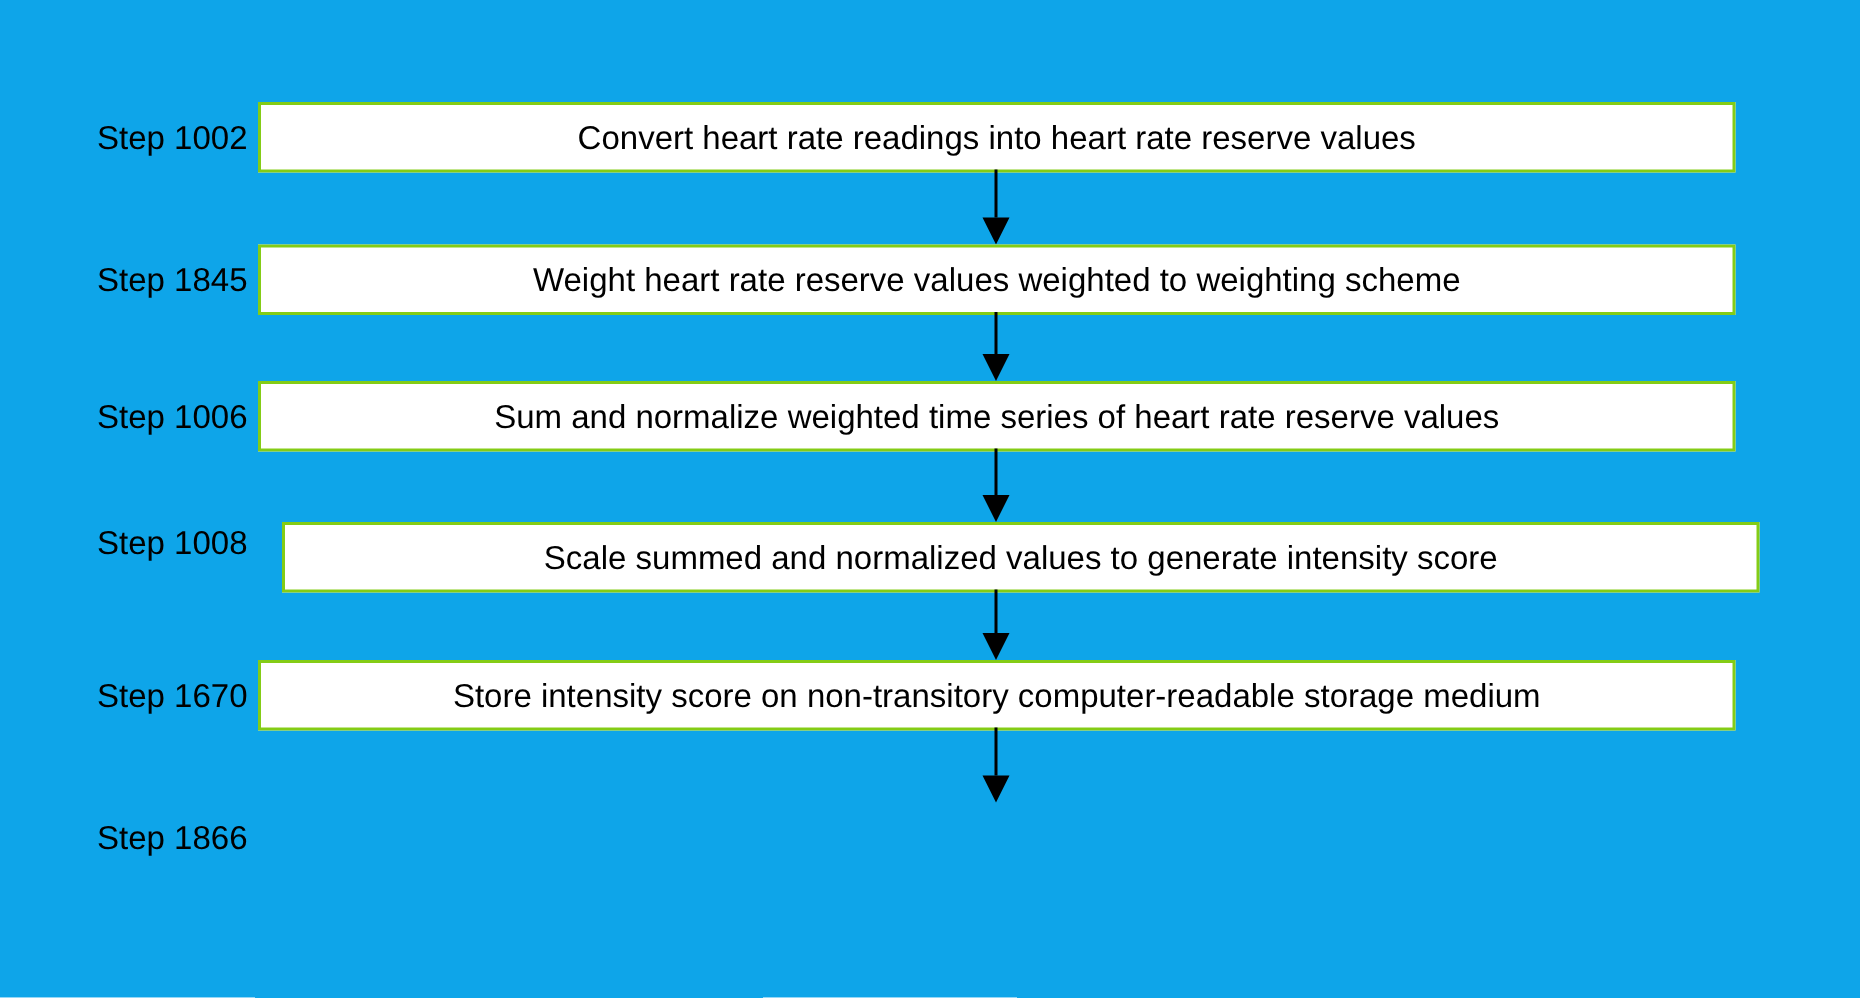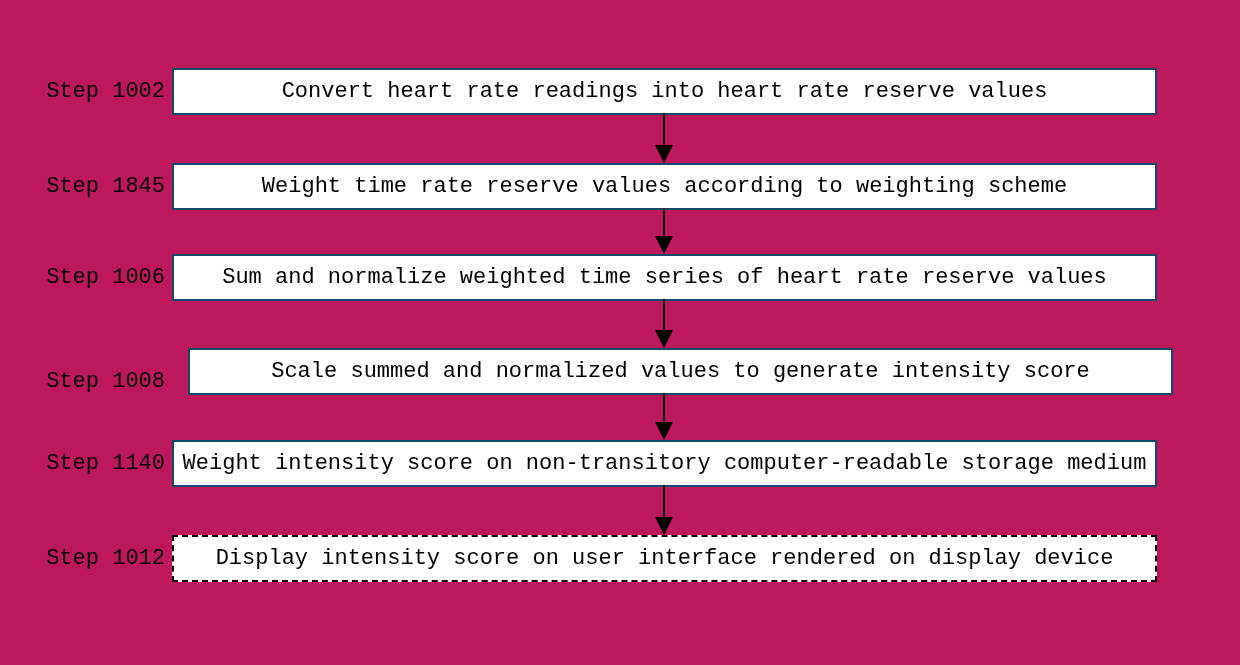--- a/index.html
+++ b/index.html
@@ -4,41 +4,41 @@
 <style>
   html, body {
     margin: 0;
     padding: 0;
     background: #ffffff;
   }
   .canvas {
     position: relative;
     width: 1240px;
     height: 665px;
-    background: #be185d;
-    font-family: Liberation Mono, monospace;
+    background: #0ea5e9;
+    font-family: Liberation Sans, sans-serif;
     color: #000000;
     overflow: hidden;
   }
   .step-label {
     position: absolute;
     left: 30px;
     width: 135px;
     height: 47px;
     line-height: 47px;
     text-align: right;
     font-size: 22px;
     white-space: nowrap;
   }
   .step-box {
     position: absolute;
     left: 172px;
     width: 981px;
     height: 43px;
-    border: 2px solid #0c4a6e;
+    border: 2px solid #84cc16;
     background: #ffffff;
     display: flex;
     align-items: center;
     justify-content: center;
     text-align: center;
     font-size: 22px;
     white-space: nowrap;
   }
   .step-box.dashed {
     border: 2px dashed #000000;
@@ -73,52 +73,49 @@
   <div class="step-box" style="top:68px;">
     <span>Convert heart rate readings into heart rate reserve values</span>
   </div>
   <div class="arrow" style="top:113px;height:50px;">
     <div class="arrow-line"></div>
     <div class="arrow-head"></div>
   </div>
 
   <div class="step-label" style="top:163px;">Step 1845</div>
   <div class="step-box" style="top:163px;">
-    <span>Weight time rate reserve values according to weighting scheme</span>
+    <span>Weight heart rate reserve values weighted to weighting scheme</span>
   </div>
   <div class="arrow" style="top:208px;height:46px;">
     <div class="arrow-line"></div>
     <div class="arrow-head"></div>
   </div>
 
   <div class="step-label" style="top:254px;text-align:right;">Step 1006</div>
   <div class="step-box" style="top:254px;align-items:center;">
     <span>Sum and normalize weighted time series of heart rate reserve values</span>
   </div>
   <div class="arrow" style="top:299px;height:49px;">
     <div class="arrow-line"></div>
     <div class="arrow-head"></div>
   </div>
 
-  <div class="step-label" style="top:358px;">Step 1008</div>
+  <div class="step-label" style="top:338px;">Step 1008</div>
   <div class="step-box" style="top:348px;margin-left:16px;">
     <span>Scale summed and normalized values to generate intensity score</span>
   </div>
   <div class="arrow" style="top:393px;height:47px;">
     <div class="arrow-line"></div>
     <div class="arrow-head"></div>
   </div>
 
-  <div class="step-label" style="top:440px;">Step 1140</div>
+  <div class="step-label" style="top:440px;">Step 1670</div>
   <div class="step-box" style="top:440px;">
-    <span>Weight intensity score on non-transitory computer-readable storage medium</span>
+    <span>Store intensity score on non-transitory computer-readable storage medium</span>
   </div>
   <div class="arrow" style="top:485px;height:50px;">
     <div class="arrow-line"></div>
     <div class="arrow-head"></div>
   </div>
 
-  <div class="step-label" style="top:535px;">Step 1012</div>
-  <div class="step-box dashed" style="top:535px;">
-    <span>Display intensity score on user interface rendered on display device</span>
-  </div>
+  <div class="step-label" style="top:535px;">Step 1866</div>
 
 </div>
 
 </body></html>

